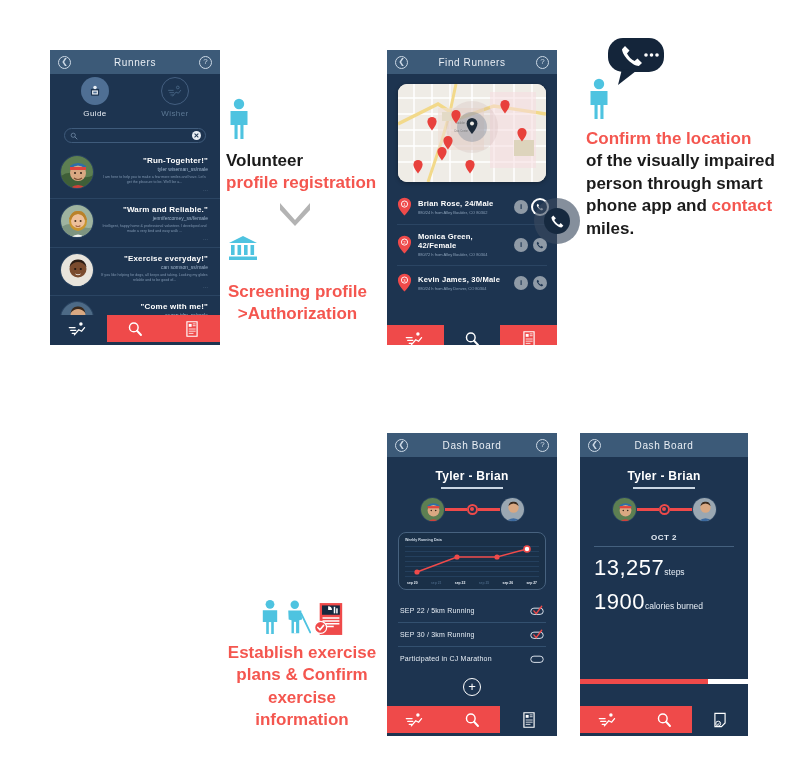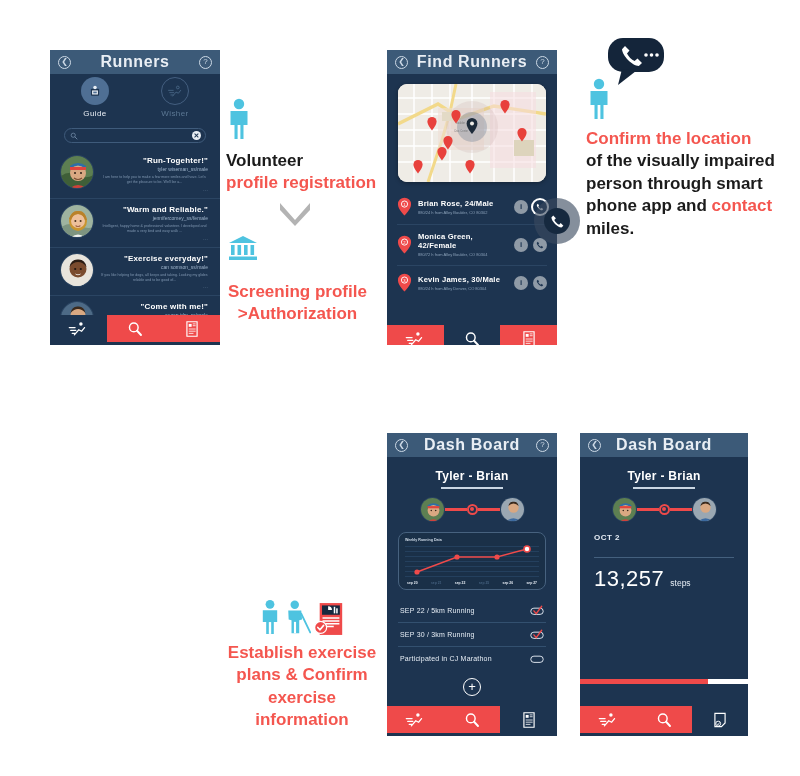--- a/index.html
+++ b/index.html
@@ -19,22 +19,22 @@
     overflow: hidden;
   }
   .phone-header {
     height: 24px;
     background: #3c5a78;
     display: flex; align-items: center; justify-content: center;
     position: relative;
   }
   .phone-title {
     color: #e9eef4;
-    font-size: 16px;
-    font-weight: bold;
+    font-size: 10px;
+    font-weight: normal;
     letter-spacing: .6px;
   }
   .hdr-btn {
     position: absolute;
     width: 13px; height: 13px;
     border: 1.3px solid #cdd9e6;
     border-radius: 50%;
     color: #cdd9e6;
     font-size: 8px;
     line-height: 10px;
@@ -212,26 +212,27 @@
     border: 1.6px solid #ffffff;
     margin: 8px auto 0 auto;
     display: flex; align-items: center; justify-content: center;
     color: #ffffff; font-size: 13px; line-height: 12px;
   }
 
   
   .stat-date {
     color: #e6edf5; font-size: 8px; font-weight: bold;
     margin: 11px 14px 0 14px; letter-spacing: .5px;
-    padding-bottom: 15px;
+    padding-bottom: 4px;
     border-bottom: 1px solid #51688233;
     border-bottom: 1px solid #44607e;
+    text-align: center;
   }
   .stat-row {
-    display: flex; align-items: baseline; gap: 6px;
+    display: flex; align-items: baseline; 
     margin: 8px 14px 0 14px;
   }
   .stat-num { color: #ffffff; font-size: 22px; font-weight: 300; letter-spacing: .5px; }
   .stat-unit { color: #e6edf5; font-size: 8.5px; text-align: center; }
   .progress-track {
     position: absolute; left: 0; right: 0;
     height: 5px; background: #ffffff;
   }
   .progress-fill { height: 100%; background: #ef4a4a; }
 
@@ -775,20 +776,24 @@
           </svg>
         </div>
       </div>
 
       <div class="stat-date">OCT 2</div>
 
       <div class="stat-row">
         <span class="stat-num">13,257</span>
         <span class="stat-unit">steps</span>
       </div>
+      <div class="stat-row">
+        <span class="stat-num">1900</span>
+        <span class="stat-unit">calories burned</span>
+      </div>
 
       <div class="progress-track" style="top:222px;">
         <div class="progress-fill" style="width:76%;"></div>
       </div>
 
       <div class="navbar" style="position:absolute; bottom:0; left:0;">
         <div class="nav-cell nav-red">
           <svg class="nav-ico" viewBox="0 0 26 22">
             <circle cx="17" cy="4" r="2.4" fill="#ffffff"></circle>
             <path d="M8 19 L14 12 L18 14 L22 9" fill="none" stroke="#ffffff" stroke-width="1.7" stroke-linecap="round"></path>

